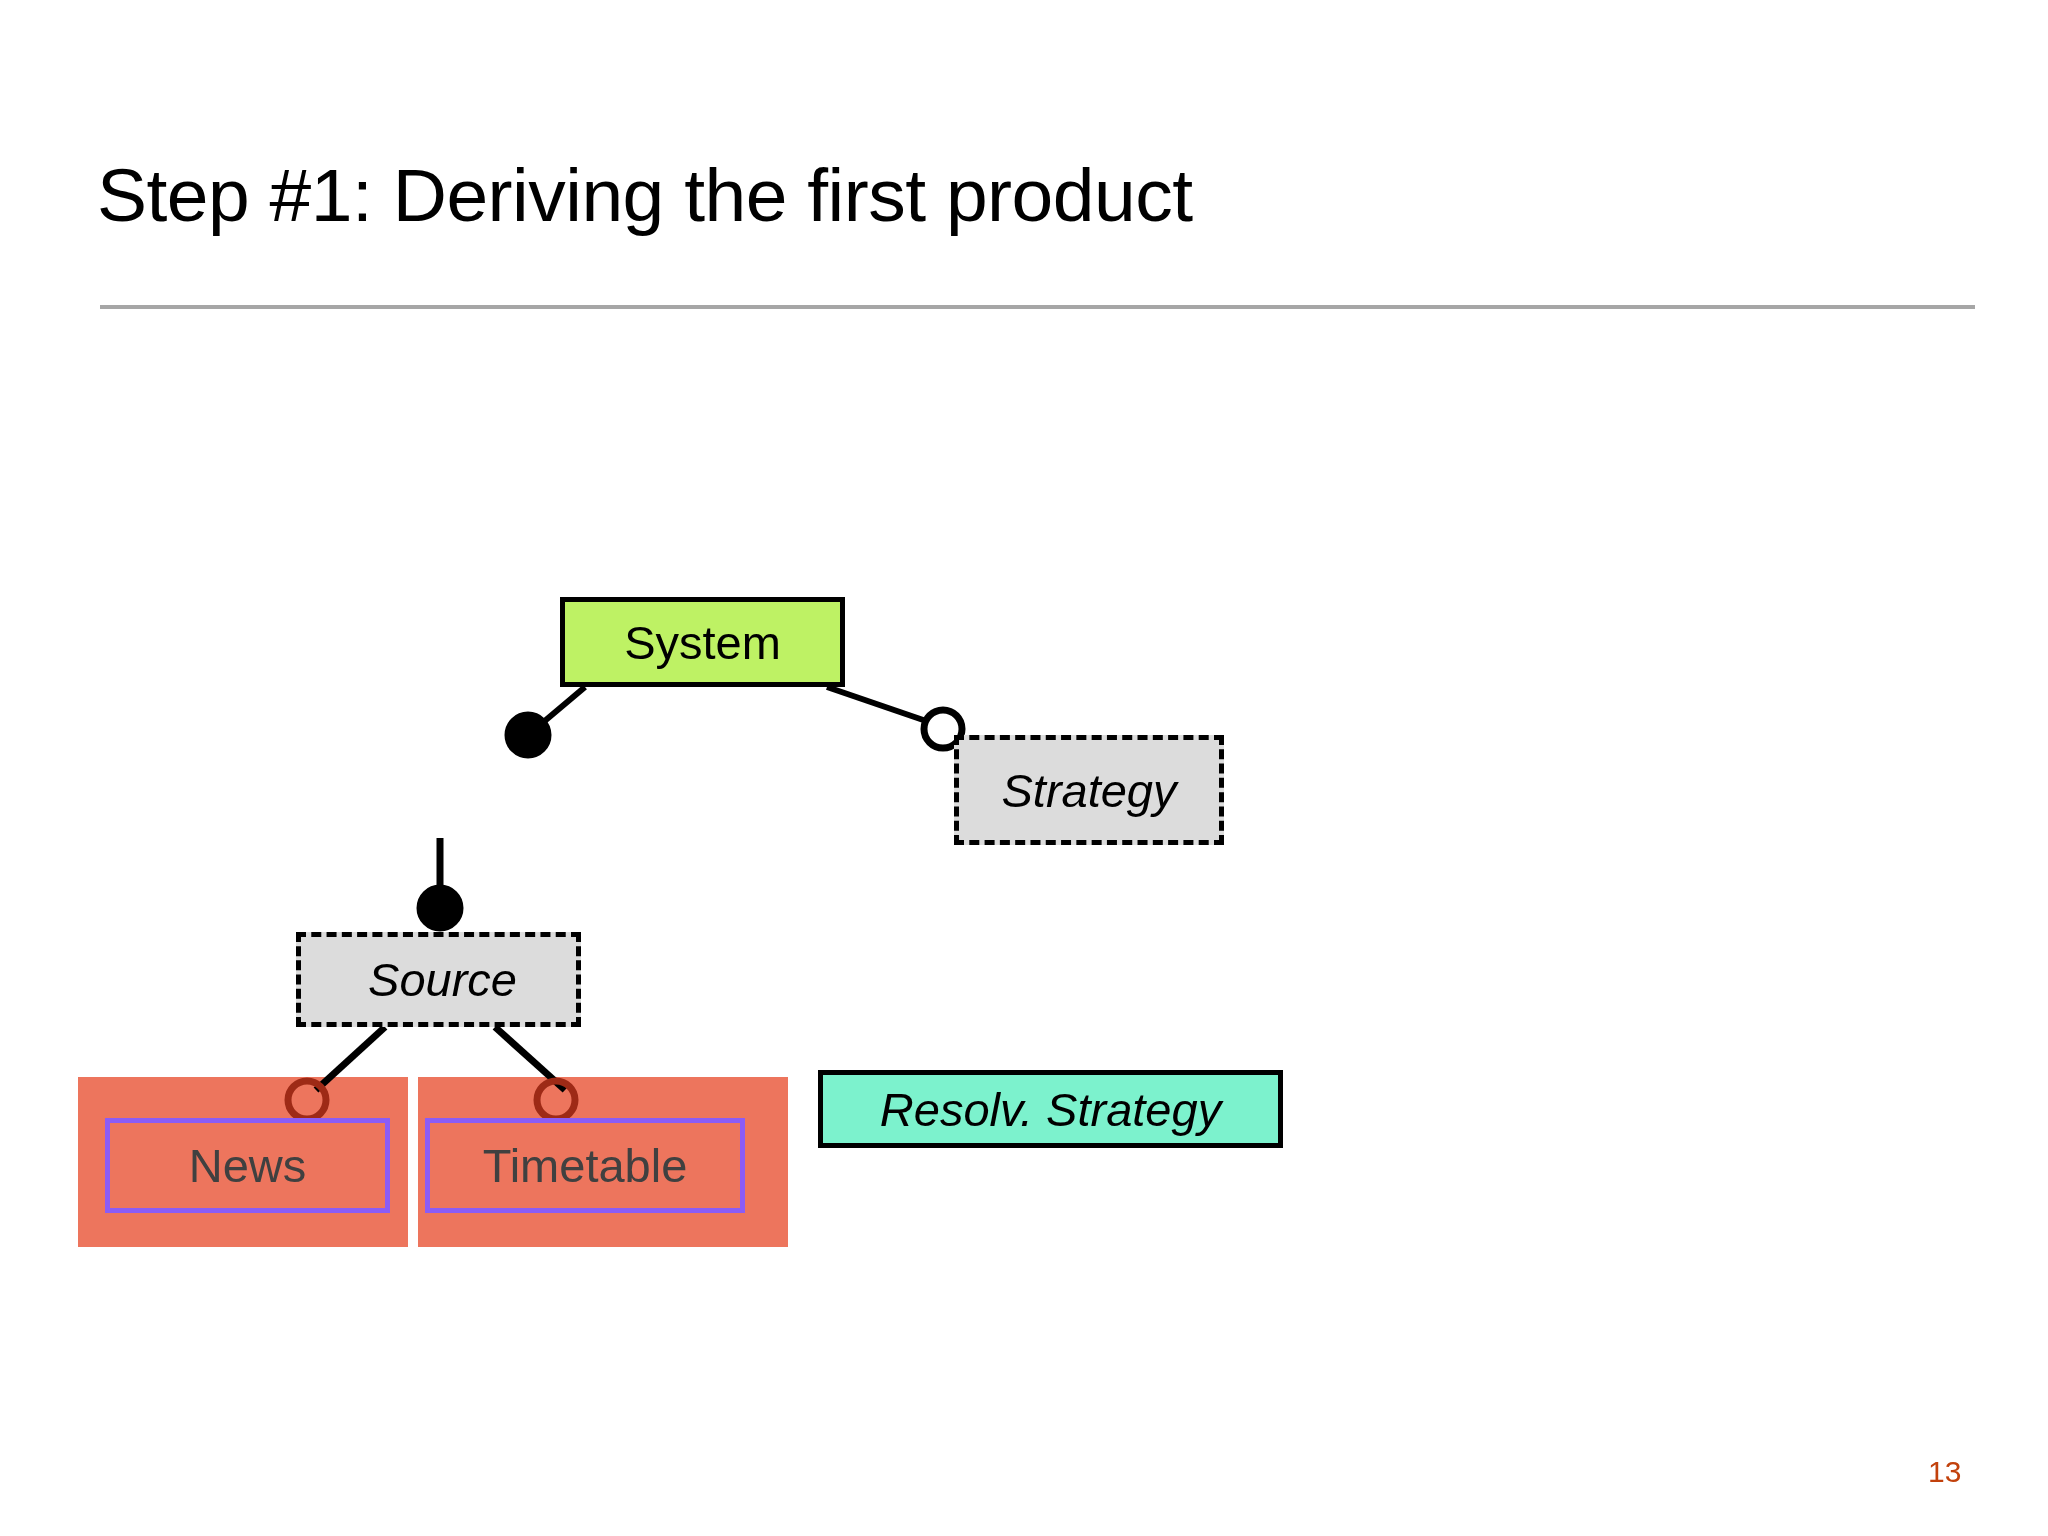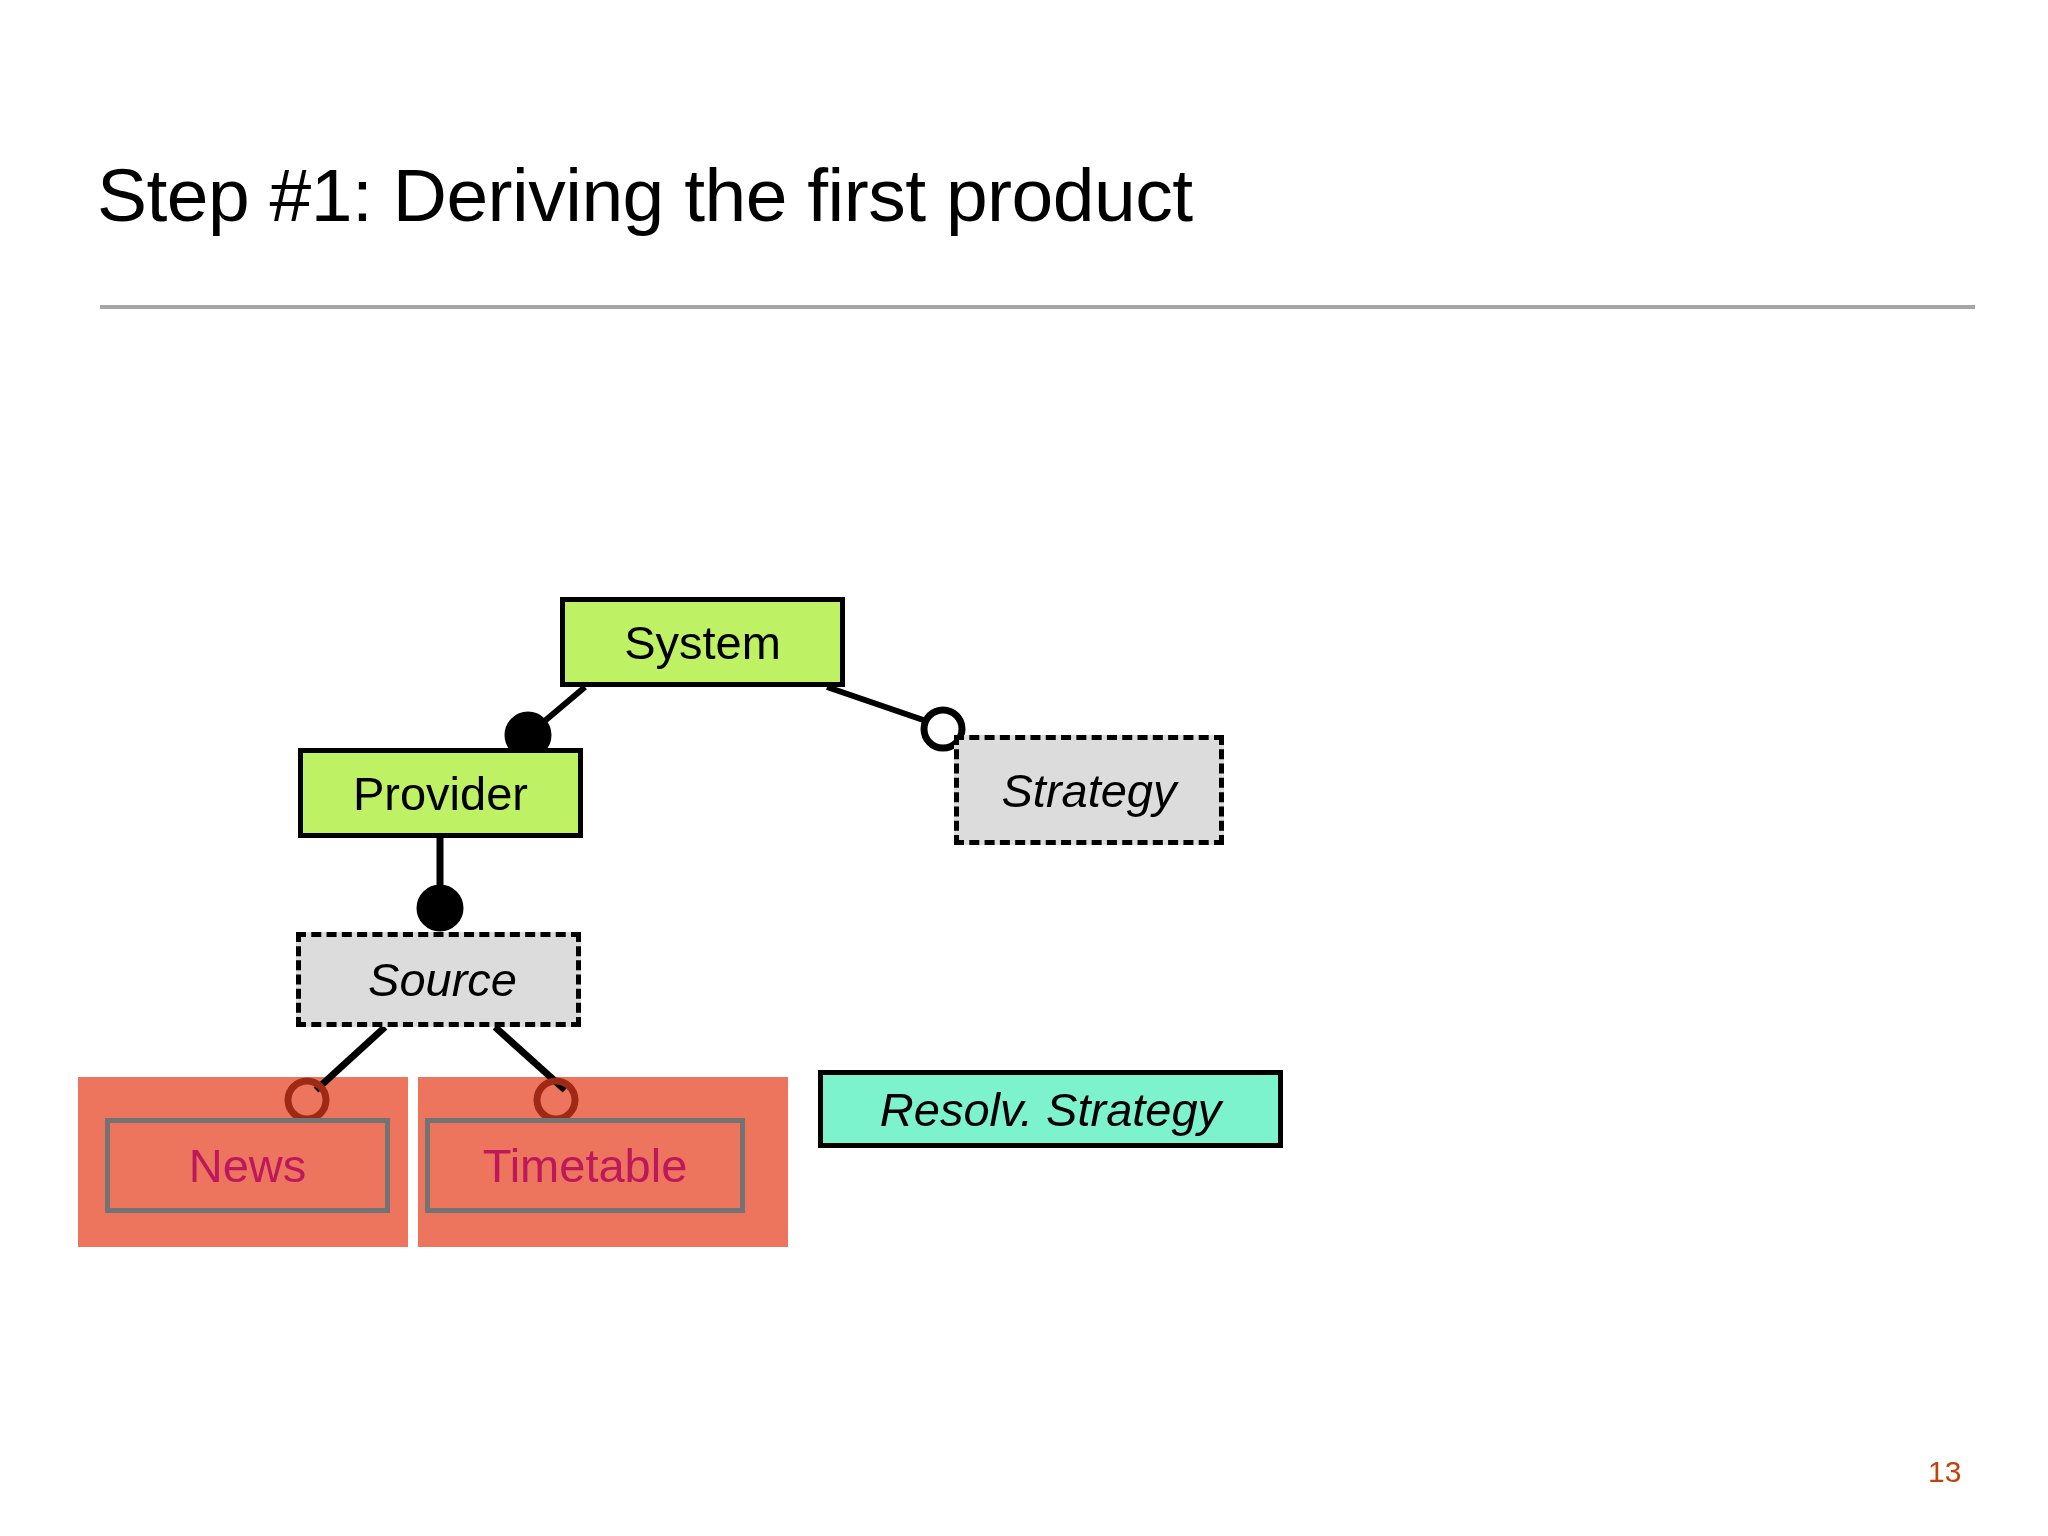--- a/index.html
+++ b/index.html
@@ -68,23 +68,23 @@
     border: 5px dashed #000000;
     background: #dcdcdc;
     font-style: italic;
   }
   .node.green {
     border: 5px solid #000000;
     background: #7cf2cd;
     font-style: italic;
   }
   .node.redbox {
-    border: 5px solid #737373;
+    border: 5px solid #8b5cf6;
     background: transparent;
-    color: #be185d;
+    color: #404040;
   }
 
   
   .highlight {
     position: absolute;
     background: #ec6e54;
     opacity: 0.95;
   }
 
   
@@ -125,23 +125,20 @@
 
       <line x1="495" y1="1027" x2="565" y2="1090" stroke="#000000" stroke-width="7"></line>
       <circle cx="556" cy="1100" r="19" fill="none" stroke="#9e2a16" stroke-width="7"></circle>
     </svg>
   </div>
 
   <div class="node solid" style="left:560px; top:597px; width:285px; height:90px;">
     <span>System</span>
   </div>
 
-  <div class="node solid" style="left:298px; top:748px; width:285px; height:90px;">
-    <span>Provider</span>
-  </div>
 
   <div class="node abstract" style="left:954px; top:735px; width:270px; height:110px;">
     <span>Strategy</span>
   </div>
 
   <div class="node abstract" style="left:296px; top:932px; width:285px; height:95px;padding-left:8px;">
     <span>Source</span>
   </div>
 
   <div class="node redbox" style="left:105px; top:1118px; width:285px; height:95px;">

